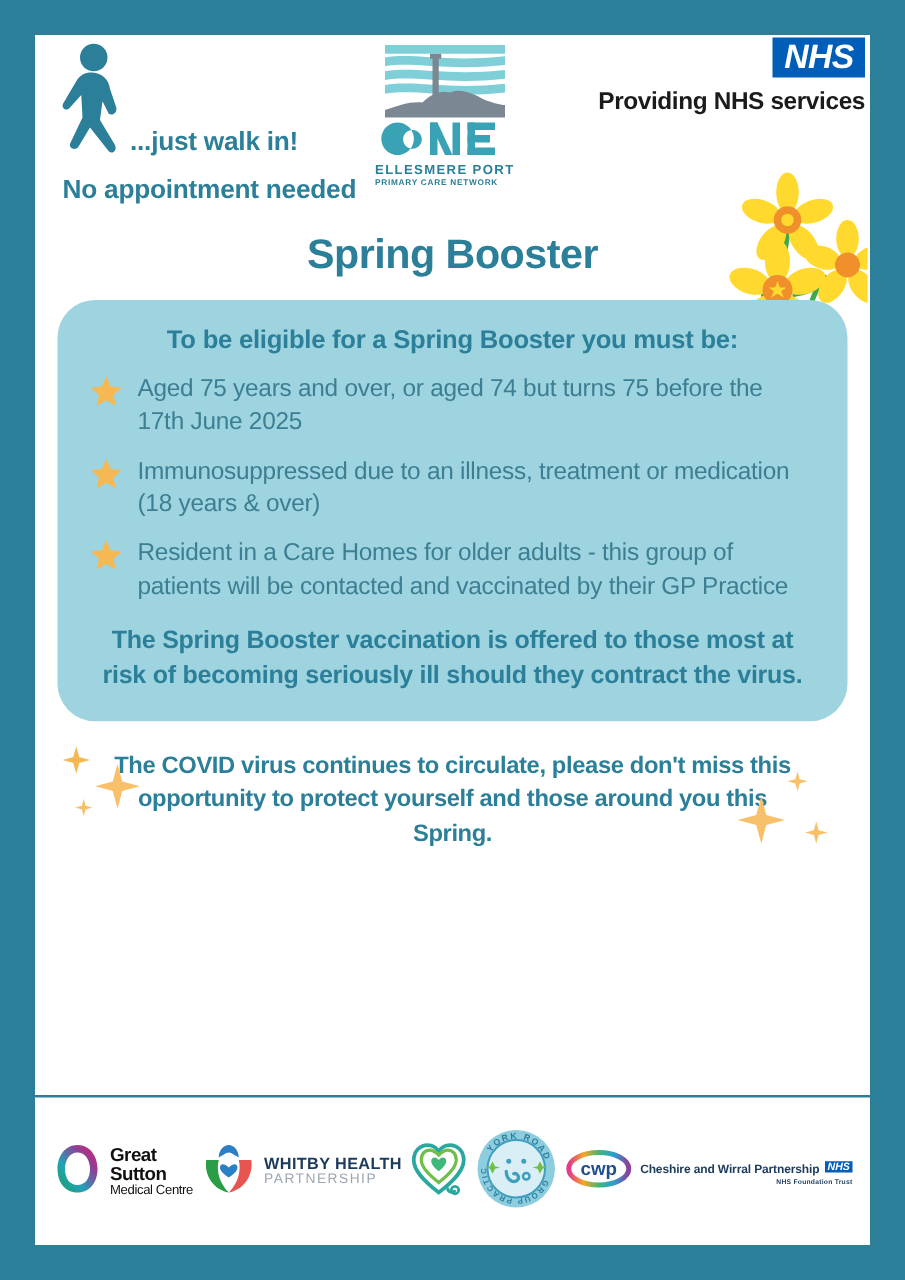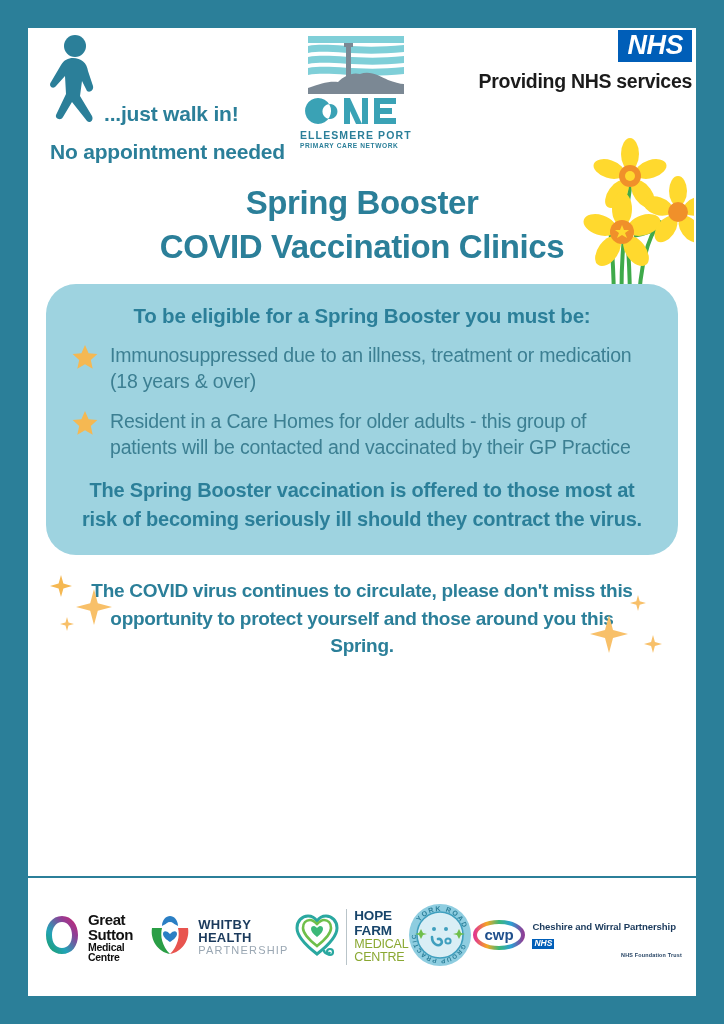--- a/index.html
+++ b/index.html
@@ -179,21 +179,21 @@
     padding: 0 14px;
   }
   .logo-cell {
     display: flex;
     align-items: center;
     gap: 6px;
   }
   .gs-text { line-height: 1.0; }
   .gs-1 { font-size: 15px; font-weight: bold; color: #111; letter-spacing: -0.4px; }
   .gs-2 { font-size: 15px; font-weight: bold; color: #111; letter-spacing: -0.4px; }
-  .gs-3 { font-size: 10.5px; font-weight: bold; color: #111; letter-spacing: -0.3px; }
+  .gs-3 { font-size: 10.5px; font-weight: normal; color: #111; letter-spacing: -0.3px; }
 
   .wh-text { line-height: 1.05; }
   .wh-1 { font-size: 13px; font-weight: bold; color: #1b3a5c; letter-spacing: 0.3px; }
   .wh-2 { font-size: 11px; color: #9aa7b3; letter-spacing: 1.2px; }
 
   .hf-text { line-height: 1.06; border-left: 1px solid #b9c4c9; padding-left: 7px; }
   .hf-1 { font-size: 13.5px; font-weight: bold; color: #18456b; letter-spacing: -0.2px; }
   .hf-2 { font-size: 13.5px; font-weight: bold; color: #18456b; letter-spacing: -0.2px; }
   .hf-3 { font-size: 12.5px; color: #8aa832; letter-spacing: -0.2px; }
   .hf-4 { font-size: 12.5px; color: #8aa832; letter-spacing: -0.2px; }
@@ -309,26 +309,33 @@
               <ellipse cx="-20" cy="-6" rx="9" ry="15" transform="rotate(288 -20 -6)"></ellipse>
             </g>
             <circle cx="0" cy="0" r="10" fill="#f0902a"></circle>
           </g>
         </svg>
       </div>
     </div>
 
     <div class="titles">
       <div class="title-1">Spring Booster</div>
-      <div class="title-2">COVID Vaccination Clinics</div>
     </div>
 
     <div class="elig-card">
       <div class="elig-heading">To be eligible for a Spring Booster you must be:</div>
 
+      <div class="elig-item">
+        <span class="star-bullet">
+          <svg width="26" height="26" viewBox="0 0 26 26">
+              <path d="M13 1 L16.6 9.2 L25.4 10.1 L18.8 16 L20.7 24.7 L13 20.2 L5.3 24.7 L7.2 16 L0.6 10.1 L9.4 9.2 Z" fill="#f5b852"></path>
+            </svg>
+        </span>
+        <span class="elig-text">Aged 75 years and over, or aged 74 but turns 75 before the 17th June 2025</span>
+      </div>
 
       <div class="elig-item">
         <span class="star-bullet">
           <svg width="26" height="26" viewBox="0 0 26 26">
               <path d="M13 1 L16.6 9.2 L25.4 10.1 L18.8 16 L20.7 24.7 L13 20.2 L5.3 24.7 L7.2 16 L0.6 10.1 L9.4 9.2 Z" fill="#f5b852"></path>
             </svg>
         </span>
         <span class="elig-text">Immunosuppressed due to an illness, treatment or medication (18 years &amp; over)</span>
       </div>
 
@@ -422,26 +429,20 @@
     <div class="logo-cell">
       <span>
         <svg width="46" height="46" viewBox="0 0 46 46">
           <path d="M23 42 C10 32 3 24 3 16 C3 9 8 4 14 4 C18 4 21 6 23 9 C25 6 28 4 32 4 C38 4 43 9 43 16 C43 24 36 32 23 42 Z" fill="none" stroke="#2aa8a0" stroke-width="3"></path>
           <path d="M23 34 C14 27 9 21 9 16 C9 11 12 8 16 8 C19 8 21 10 23 12 C25 10 27 8 30 8 C34 8 37 11 37 16 C37 21 32 27 23 34 Z" fill="none" stroke="#6fbf4a" stroke-width="2.6"></path>
           <path d="M23 25 C19 22 17 19 17 17 C17 15 18 14 20 14 C21 14 22 15 23 16 C24 15 25 14 26 14 C28 14 29 15 29 17 C29 19 27 22 23 25 Z" fill="#3cb878"></path>
           <path d="M30 38 C30 42 35 43 36 40" fill="none" stroke="#2aa8a0" stroke-width="2.4"></path>
           <circle cx="36" cy="40" r="3" fill="none" stroke="#2aa8a0" stroke-width="2.2"></circle>
         </svg>
       </span>
-      <div class="hf-text">
-        <div class="hf-1">HOPE</div>
-        <div class="hf-2">FARM</div>
-        <div class="hf-3">MEDICAL</div>
-        <div class="hf-4">CENTRE</div>
-      </div>
     </div>
 
     <div class="logo-cell">
       <span>
         <svg width="64" height="64" viewBox="0 0 64 64">
           <defs>
             <path id="yrtop" d="M32 32 m-24 0 a24 24 0 0 1 48 0" fill="none"></path>
             <path id="yrbot" d="M32 32 m24 0 a24 24 0 0 1 -48 0" fill="none"></path>
           </defs>
           <circle cx="32" cy="32" r="31" fill="#8ecde0"></circle>

